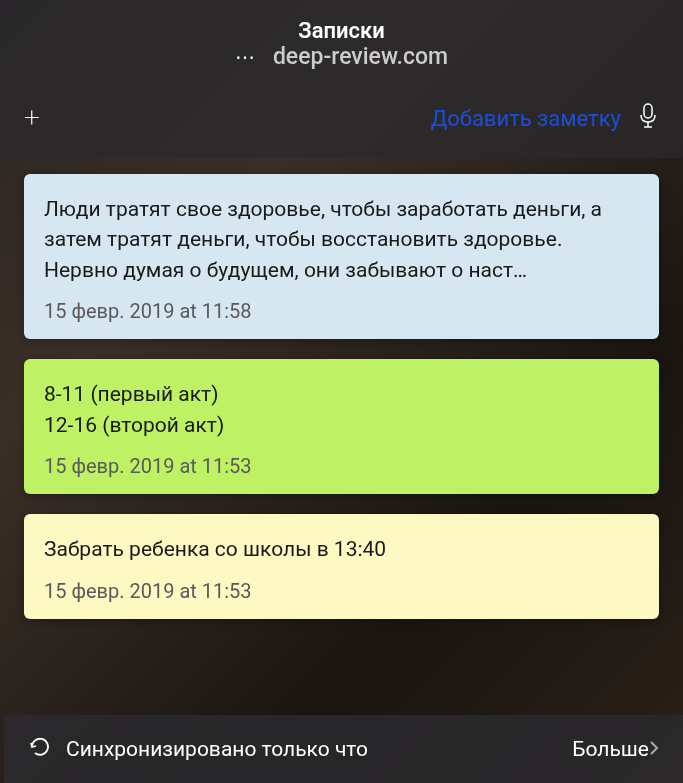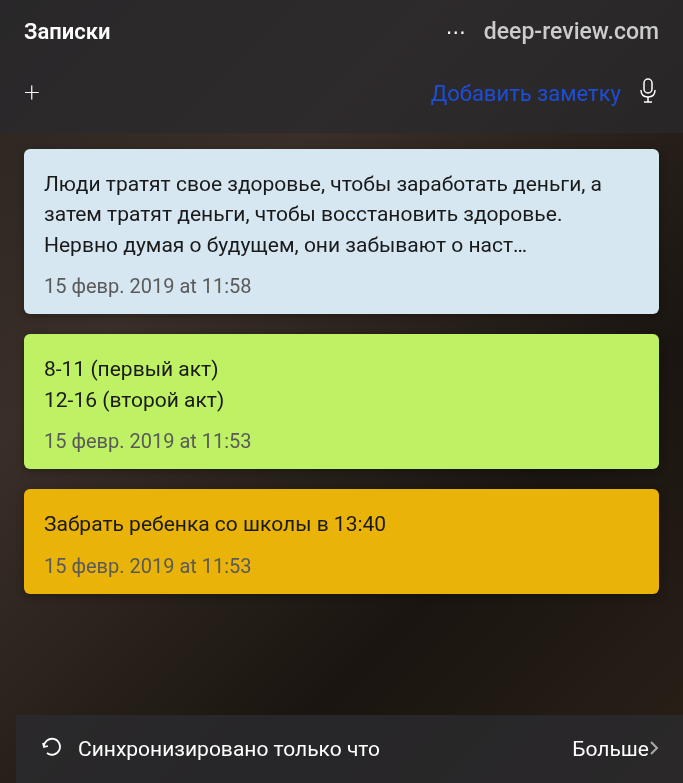--- a/index.html
+++ b/index.html
@@ -14,20 +14,21 @@
       font-family: -apple-system, BlinkMacSystemFont, 'Segoe UI', Roboto, sans-serif;
       overflow: hidden;
       position: relative;
     }
     .header {
       display: flex;
       align-items: center;
       justify-content: space-between;
       padding: 18px 24px 12px 24px;
       background: rgba(42, 42, 46, 0.7);
+      flex-direction: column;
     }
     .header-title {
       color: #ffffff;
       font-size: 22px;
       font-weight: 600;
     }
     .header-right {
       display: flex;
       align-items: center;
       gap: 16px;
@@ -78,37 +79,37 @@
       padding: 20px 12px 16px 20px;
       box-shadow: 0 2px 8px rgba(0,0,0,0.3);
     }
     .note-blue {
       background: #d6e7f2;
     }
     .note-yellow {
       background: #bef264;
     }
     .note-pink {
-      background: #eab308;
+      background: #fef9c3;
     }
     .note-content {
       color: #1a1a1a;
       font-size: 21px;
       line-height: 1.45;
       margin-bottom: 14px;
       white-space: pre-line;
     }
     .note-timestamp {
       color: #5a5a5a;
       font-size: 20px;
     }
     .sync-bar {
       position: absolute;
       bottom: 0;
-      left: 16px;
+      left: 4px;
       right: 0;
       display: flex;
       align-items: center;
       padding: 20px 24px;
       background: rgba(42, 42, 46, 0.8);
       gap: 14px;
     }
     .sync-icon {
       color: #ffffff;
     }

